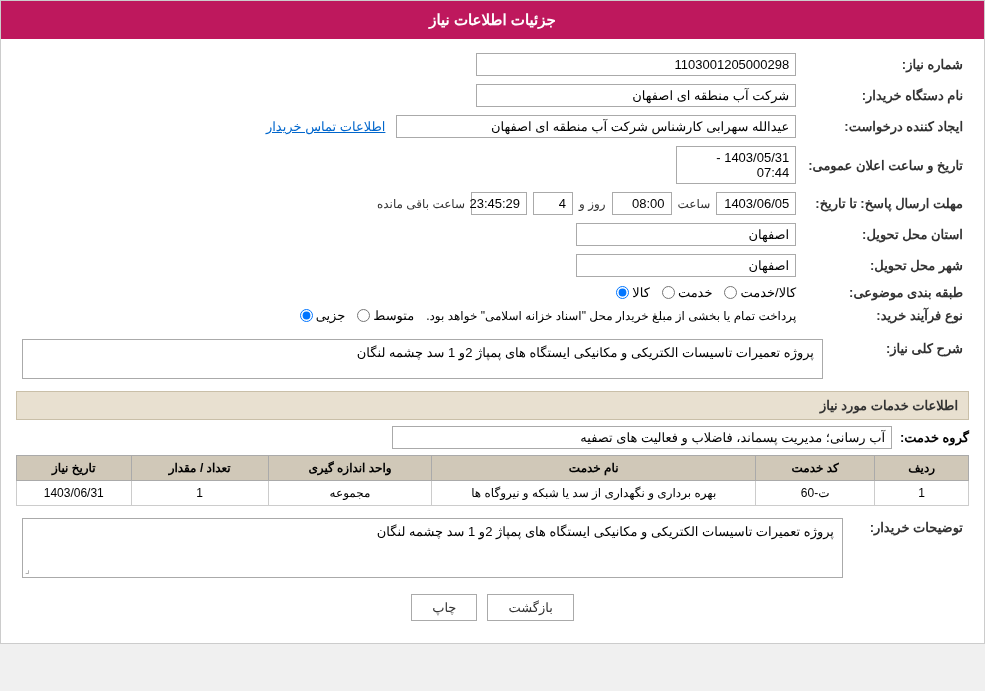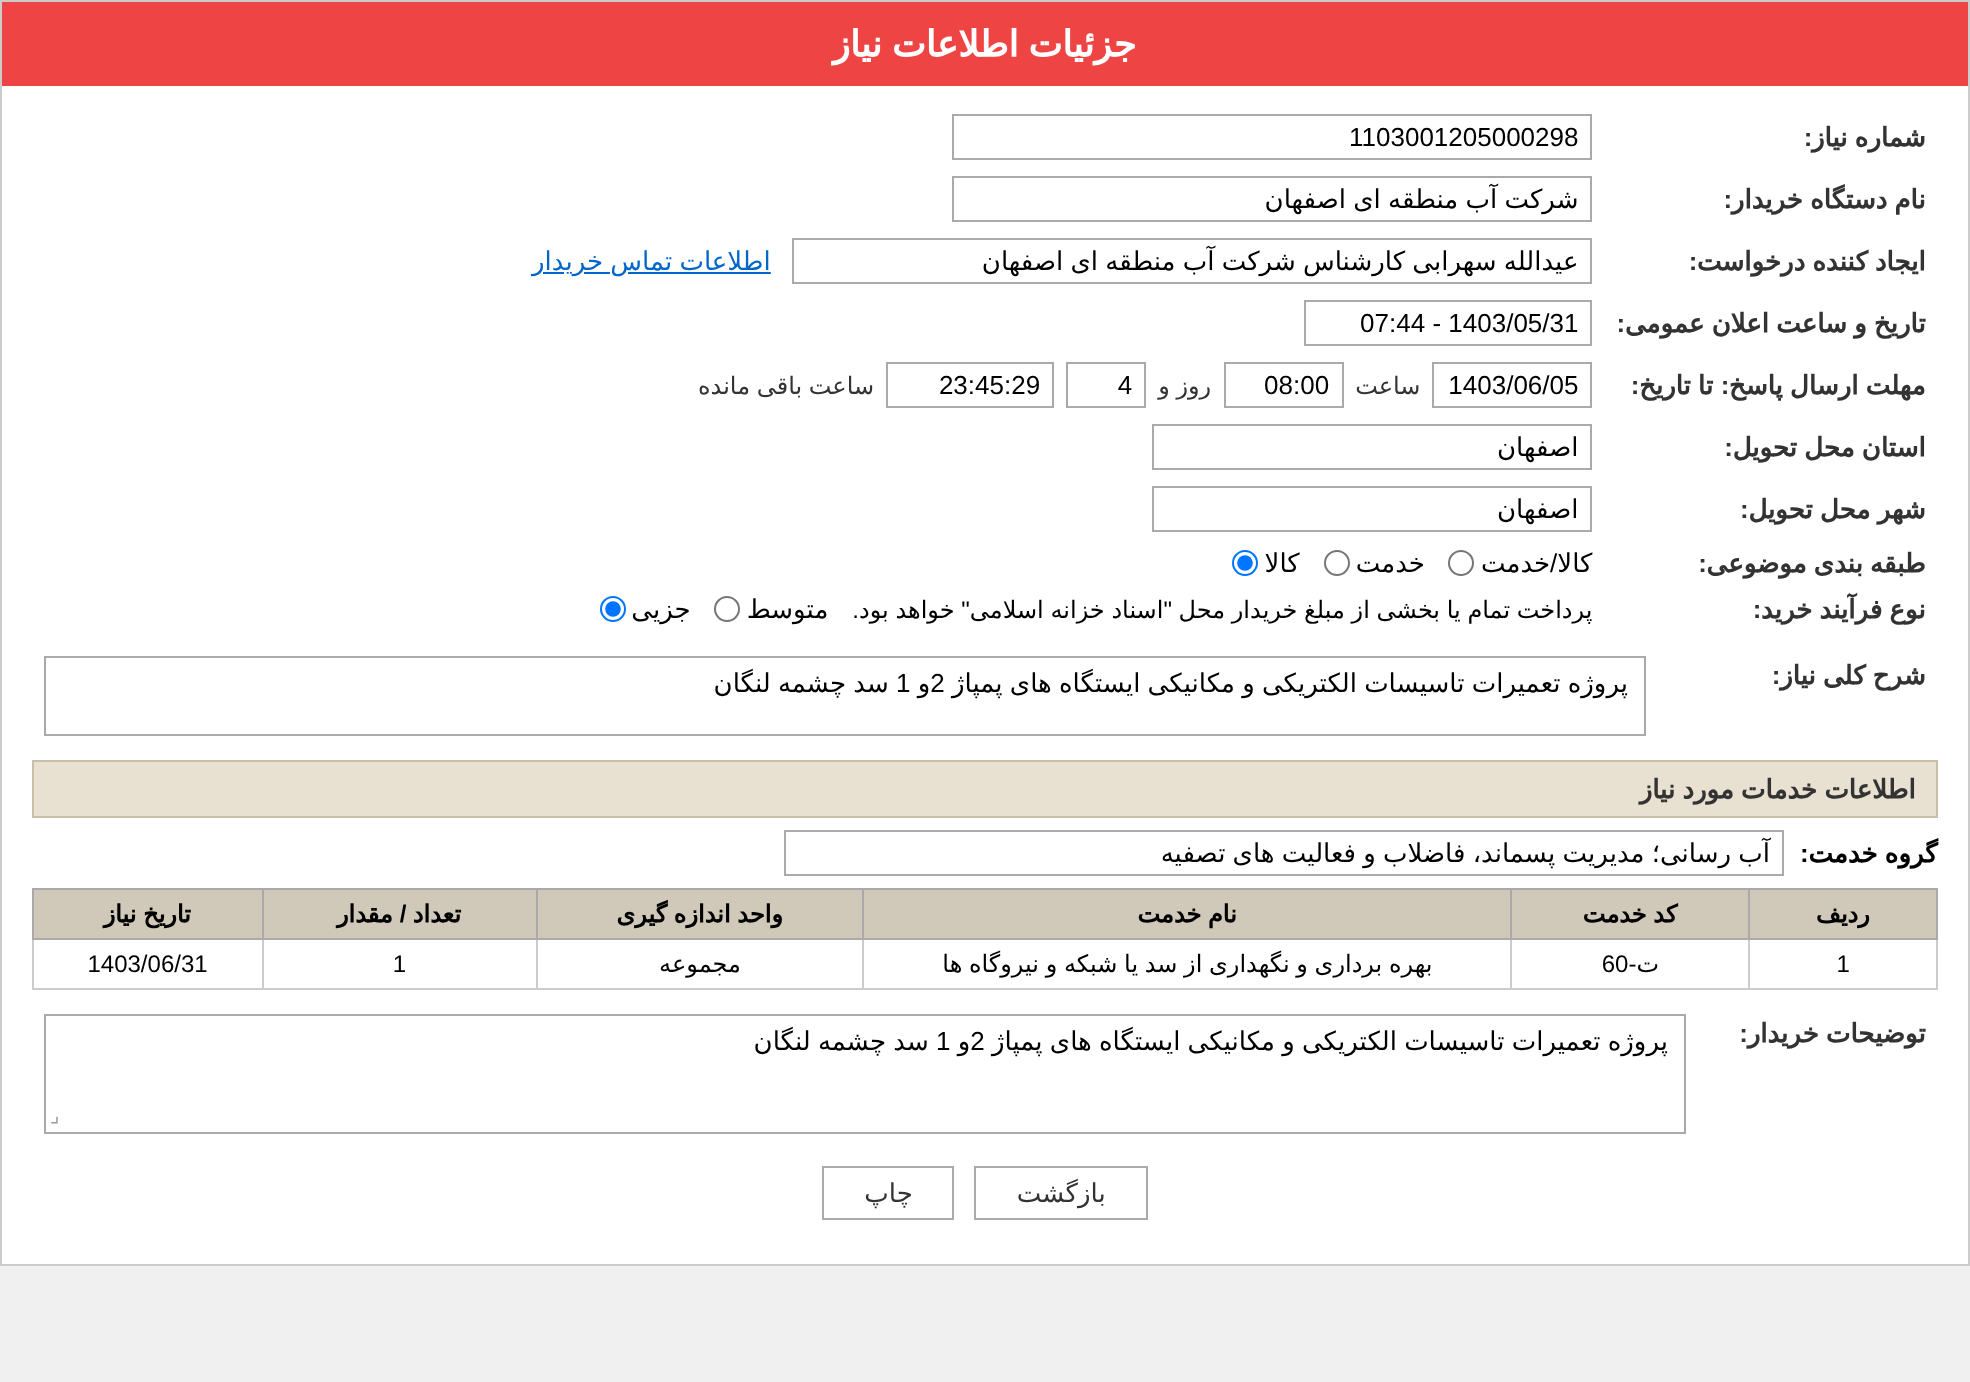--- a/index.html
+++ b/index.html
@@ -9,25 +9,25 @@
       background: #f0f0f0;
       direction: rtl;
     }
     .page-wrapper {
       max-width: 985px;
       margin: 0 auto;
       background: #fff;
       border: 1px solid #ccc;
     }
     .header-bar {
-      background: #ef4444;
+      background: #be185d;
       color: #fff;
       text-align: center;
       padding: 10px 15px;
-      font-size: 18px;
+      font-size: 15px;
       font-weight: bold;
     }
     .content {
       padding: 10px 15px;
     }
     .info-grid {
       width: 100%;
       border-collapse: collapse;
       margin-bottom: 8px;
     }
@@ -53,21 +53,21 @@
       display: inline-block;
       text-align: right;
     }
     .input-box-wide {
       width: 320px;
     }
     .input-box-medium {
       width: 220px;
     }
     .input-box-narrow {
-      width: 144px;
+      width: 120px;
       padding-left: 16px;
     }
     .input-box-small {
       width: 80px;
     }
     .link-style {
       color: #0066cc;
       text-decoration: underline;
       cursor: pointer;
     }
@@ -223,21 +223,21 @@
 
       <tr>
         <td class="label-cell">مهلت ارسال پاسخ: تا تاریخ:</td>
         <td class="value-cell">
           <div class="date-row">
             <div class="input-box input-box-small">1403/06/05</div>
             <span class="date-label">ساعت</span>
             <div class="input-box" style="width:60px;">08:00</div>
             <span class="date-label">روز و</span>
             <div class="input-box" style="width:40px;">4</div>
-            <div class="input-box" style="width:84px;">23:45:29</div>
+            <div class="input-box" style="width:56px;">23:45:29</div>
             <span class="date-label">ساعت باقی مانده</span>
           </div>
         </td>
       </tr>
 
       <tr>
         <td class="label-cell">استان محل تحویل:</td>
         <td class="value-cell">
           <div class="input-box input-box-medium">اصفهان</div>
         </td>

